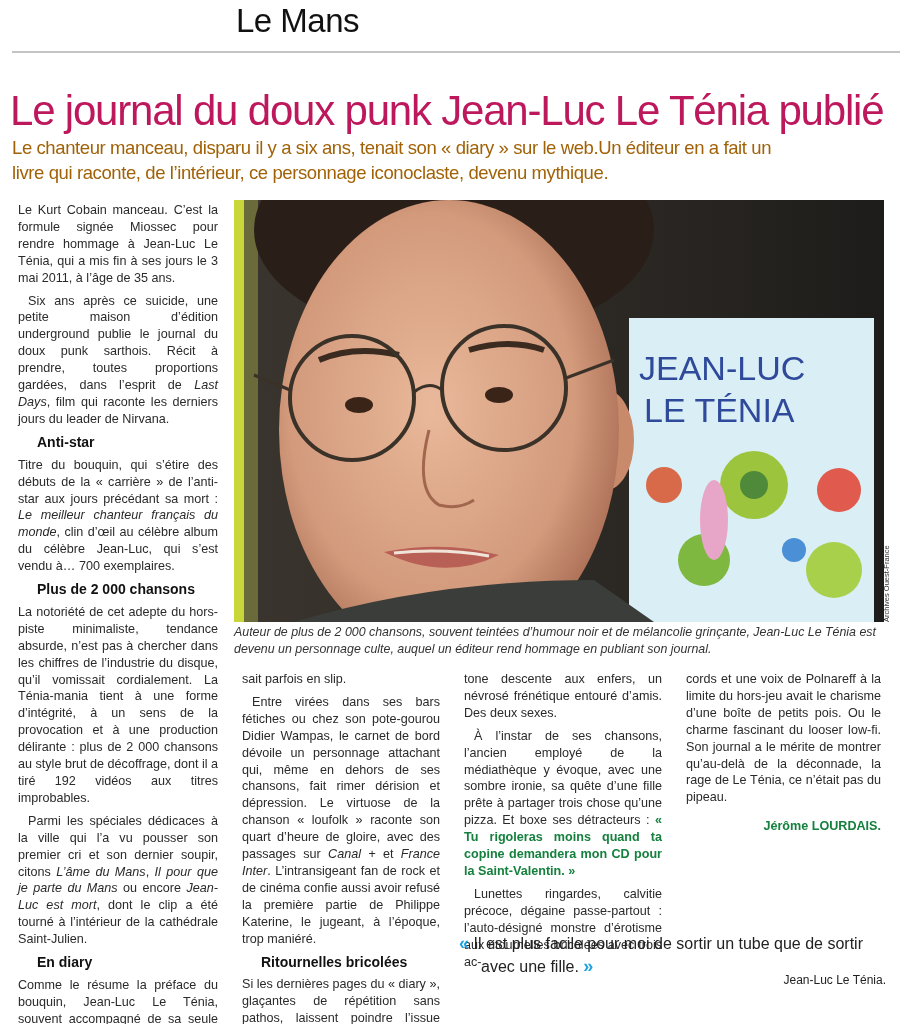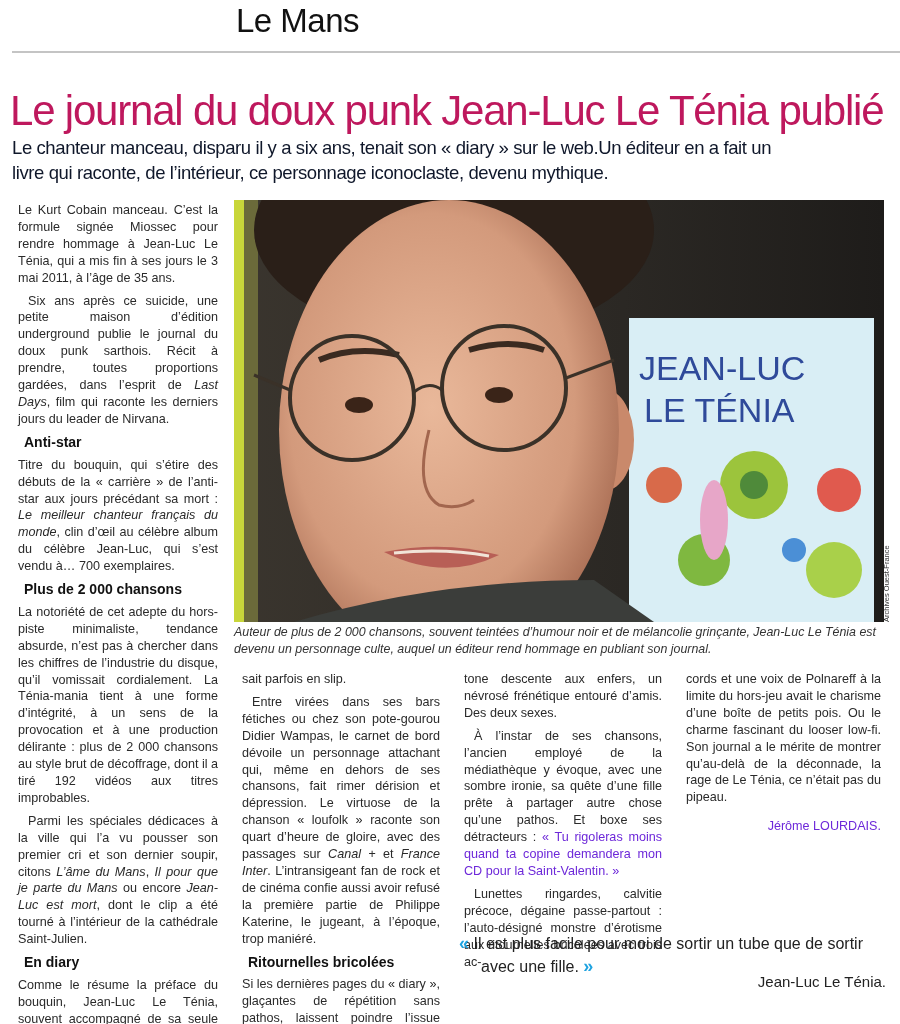--- a/index.html
+++ b/index.html
@@ -6,49 +6,49 @@
   body { width: 900px; height: 1024px; position: relative; overflow: hidden;
          font-family: "Liberation Sans", sans-serif; color: #222; }
 
   .section-title { position: absolute; left: 236px; top: 2px; font-size: 33px; color: #111;
                    font-family: "Liberation Sans", sans-serif; letter-spacing: -0.5px; }
   .section-rule { position: absolute; left: 12px; top: 51px; width: 888px; height: 2px; background: #c4c4c4; }
 
   .headline { position: absolute; left: 10px; top: 86px; margin: 0; font-size: 42px; font-weight: normal;
               color: #be185d; letter-spacing: -1.2px; white-space: nowrap; line-height: 50px; }
   .standfirst { position: absolute; left: 12px; top: 135px; width: 760px; font-size: 18.5px; line-height: 25px;
-                color: #0f172a; letter-spacing: -0.4px; }
+                color: #a16207; letter-spacing: -0.4px; }
 
   .col { position: absolute; font-size: 12.6px; line-height: 16.9px; color: #2a2a2a; text-align: justify;
          hyphens: manual; }
   .col p { margin: 6px; }
   .col p.indent { text-indent: 10px; }
-  .col h3 { margin: 6px 0 5px 12px; font-size: 14px; font-weight: bold; color: #111; text-align: left; }
+  .col h3 { margin: 6px 0 5px 25px; font-size: 14px; font-weight: bold; color: #111; text-align: left; }
   .col em { font-style: italic; }
-  .col strong { font-weight: normal; color: #6d28d9; }
+  .col strong { font-weight: bold; color: #15803d; }
 
   .col1 { left: 12px; top: 196px; width: 212px; }
   .col2 { left: 236px; top: 665px; width: 210px; }
   .col3 { left: 458px; top: 665px; width: 210px; }
   .col4 { left: 680px; top: 665px; width: 207px; }
 
   .photo { position: absolute; left: 234px; top: 200px; width: 650px; height: 422px; overflow: hidden;
            background: #0ea5e9; }
   .credit { position: absolute; left: 882px; top: 622px; transform-origin: 0 0; transform: rotate(-90deg);
             font-size: 7.5px; color: #333; white-space: nowrap; }
   .caption { position: absolute; left: 234px; top: 624px; width: 650px; font-size: 12.4px; line-height: 17px;
              font-style: italic; color: #333; }
 
   .signature { text-align: right; margin-top: 12px !important; }
   .book-info { margin-top: 12px !important; text-align: left; }
 
   .pullquote { position: absolute; left: 459px; top: 932px; width: 430px; font-size: 16px; line-height: 23px; color: #222; }
   .pullquote .q { color: #1fa3e0; font-weight: bold; font-size: 18px; }
   .pullquote .quote-text { display: block; padding-left: 22px; text-indent: -22px; }
-  .quote-author { position: absolute; right: 14px; top: 973px; font-size: 15px; color: #222; }
+  .quote-author { position: absolute; right: 14px; top: 973px; font-size: 12px; color: #222; }
 </style>
 </head>
 <body>
 
 <div>
   <div class="section-title">Le Mans</div>
   <div class="section-rule"></div>
 </div>
 
 <h1 class="headline">Le journal du doux punk Jean-Luc Le Ténia publié</h1>
@@ -129,21 +129,21 @@
 
 <div class="col col2">
   <p>sait parfois en slip.</p>
   <p class="indent"><span>Entre virées dans ses bars fétiches ou chez son pote-gourou Didier Wampas, le carnet de bord dévoile un personnage attachant qui, même en dehors de ses chansons, fait rimer dérision et dépression. Le virtuose de la chanson « loufolk » raconte son quart d’heure de gloire, avec des passages sur </span><em>Canal +</em><span> et </span><em>France Inter</em><span>. L’intransigeant fan de rock et de cinéma confie aussi avoir refusé la première partie de Philippe Katerine, le jugeant, à l’époque, trop maniéré.</span></p>
   <h3>Ritournelles bricolées</h3>
   <p>Si les dernières pages du « diary », glaçantes de répétition sans pathos, laissent poindre l’issue fatale de l’ermite reclus dans sa piaule, l’imprimé post-mortem révèle, avant la mono-</p>
 </div>
 
 <div class="col col3">
   <p>tone descente aux enfers, un névrosé frénétique entouré d’amis. Des deux sexes.</p>
-  <p class="indent"><span>À l’instar de ses chansons, l’ancien employé de la médiathèque y évoque, avec une sombre ironie, sa quête d’une fille prête à partager autre chose qu’une pathos. Et boxe ses détracteurs : </span><strong>« Tu rigoleras moins quand ta copine demandera mon CD pour la Saint-Valentin. »</strong></p>
+  <p class="indent"><span>À l’instar de ses chansons, l’ancien employé de la médiathèque y évoque, avec une sombre ironie, sa quête d’une fille prête à partager trois chose qu’une pizza. Et boxe ses détracteurs : </span><strong>« Tu rigoleras moins quand ta copine demandera mon CD pour la Saint-Valentin. »</strong></p>
   <p class="indent">Lunettes ringardes, calvitie précoce, dégaine passe-partout : l’auto-désigné monstre d’érotisme aux ritournelles bricolées avec trois ac-</p>
 </div>
 
 <div class="col col4">
   <p>cords et une voix de Polnareff à la limite du hors-jeu avait le charisme d’une boîte de petits pois. Ou le charme fascinant du looser low-fi. Son journal a le mérite de montrer qu’au-delà de la déconnade, la rage de Le Ténia, ce n’était pas du pipeau.</p>
   <p class="signature"><strong>Jérôme LOURDAIS.</strong></p>
 </div>
 
 <div class="pullquote">
   <span class="quote-text"><span class="q">«</span> <span>Il est plus facile pour moi de sortir un tube que de sortir avec une fille.</span> <span class="q">»</span></span>

